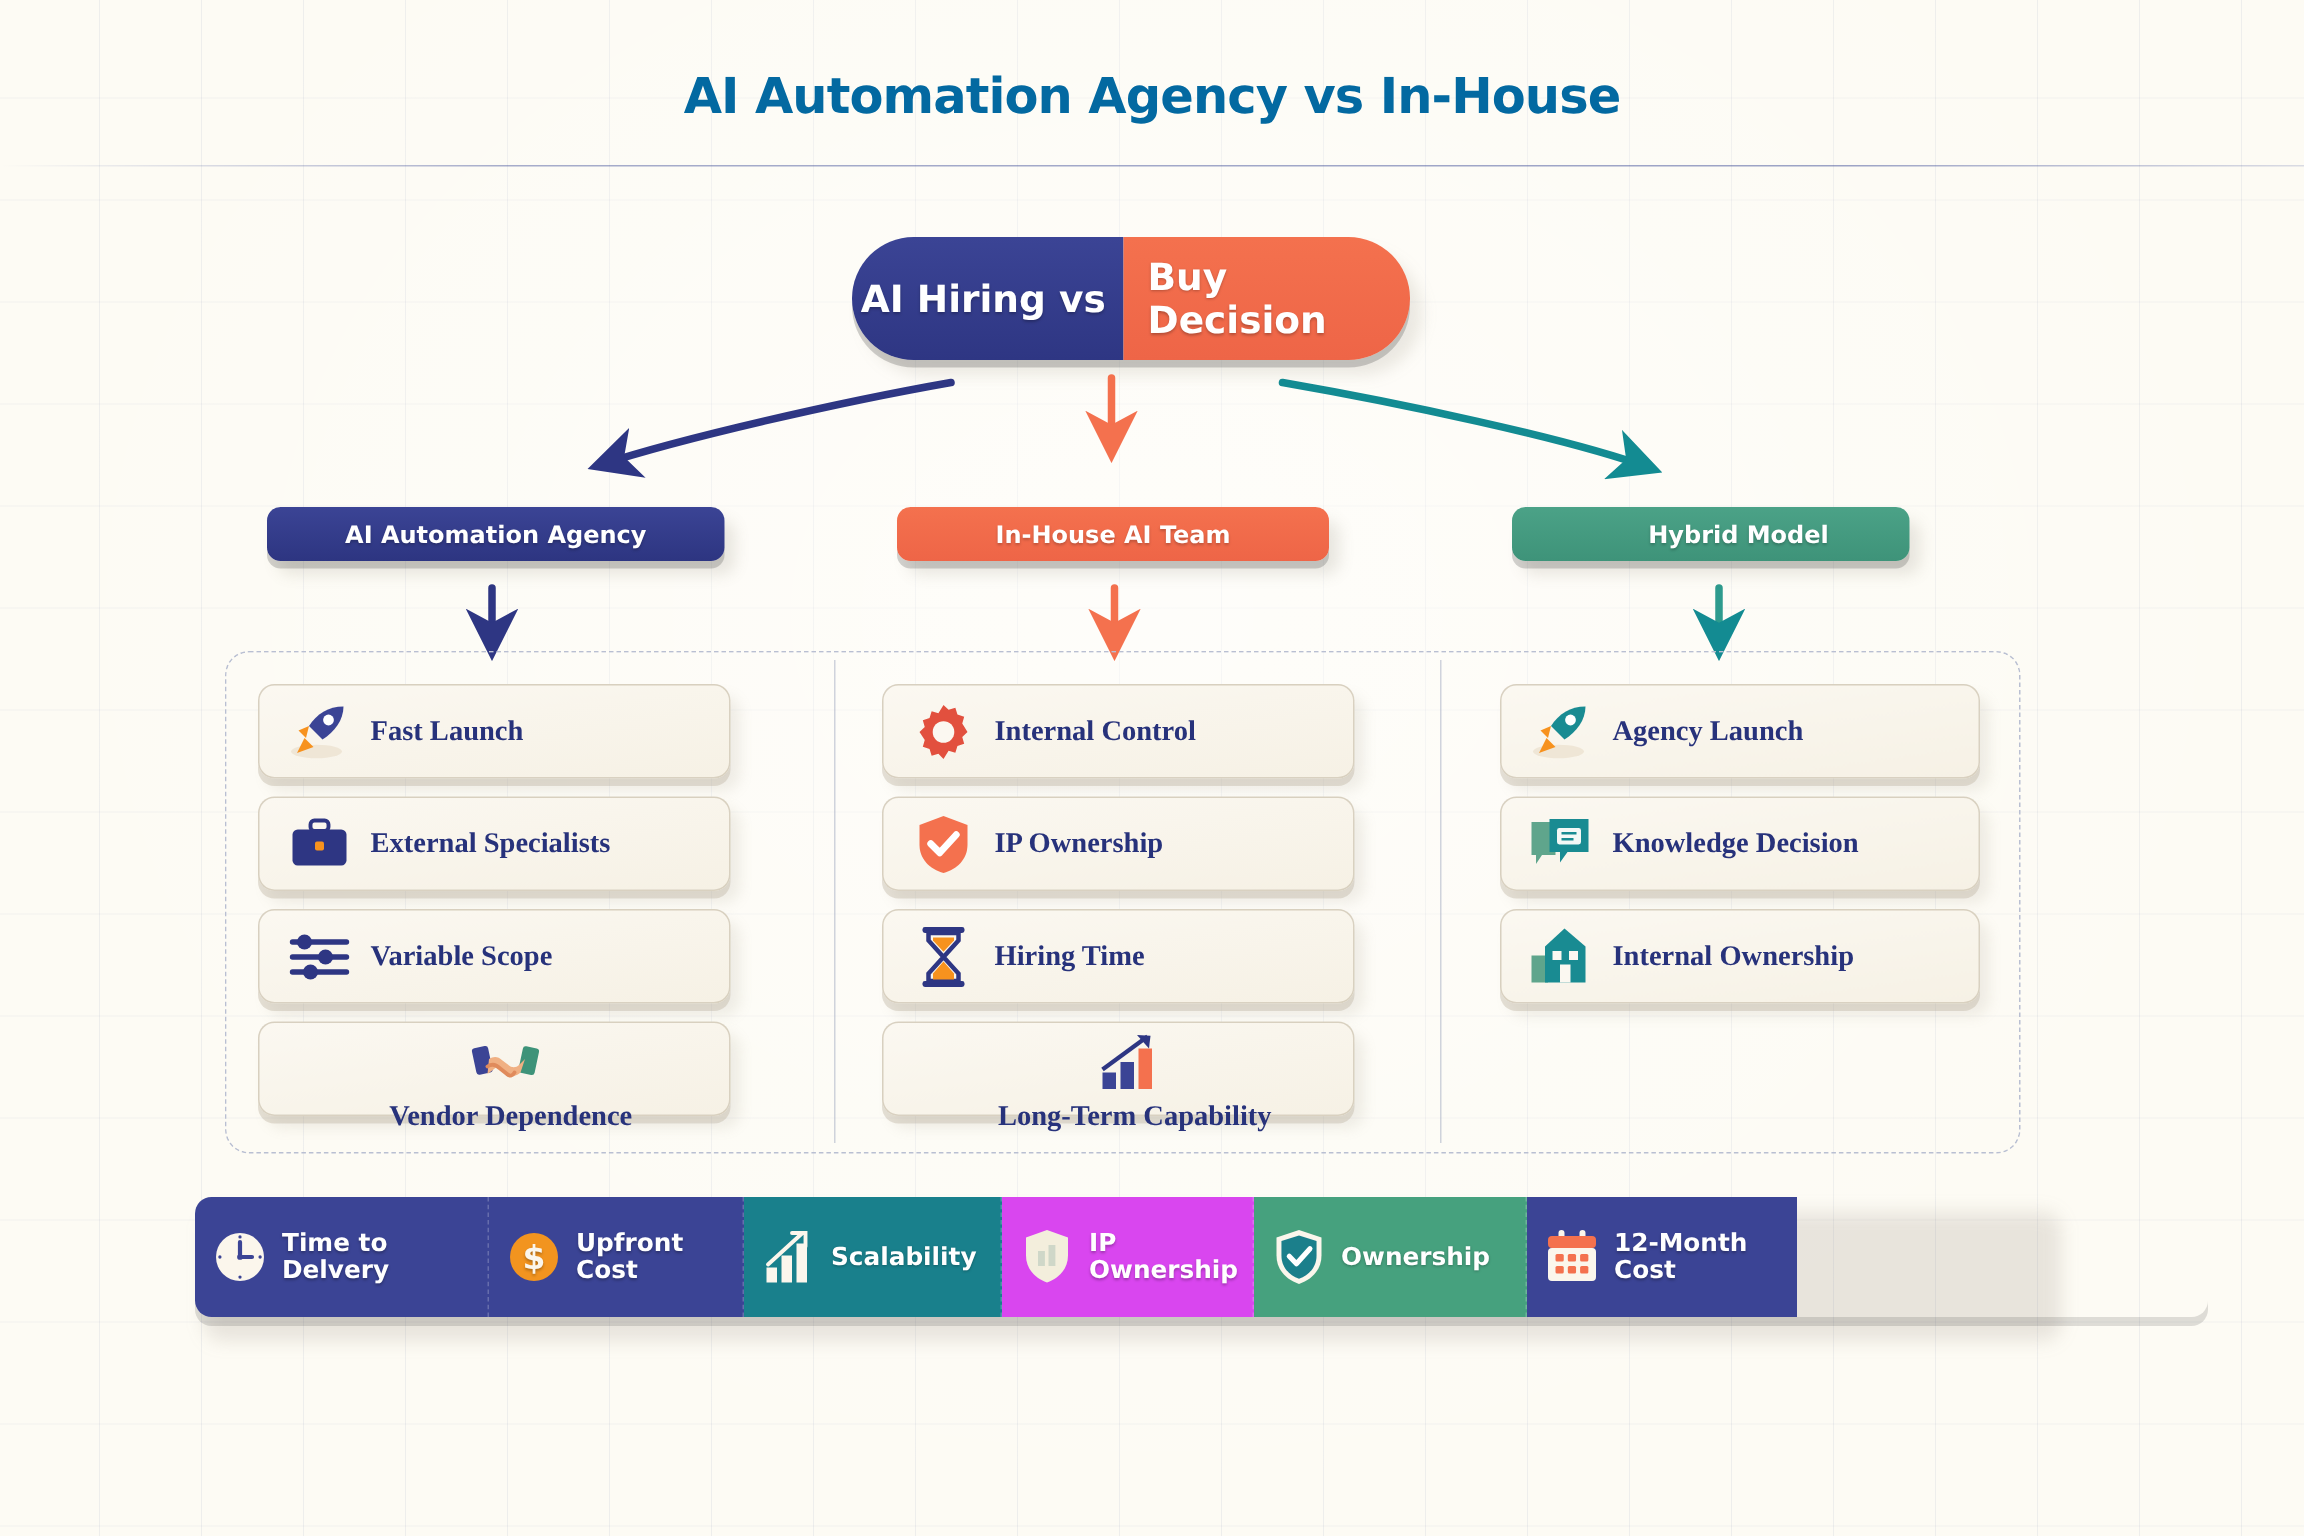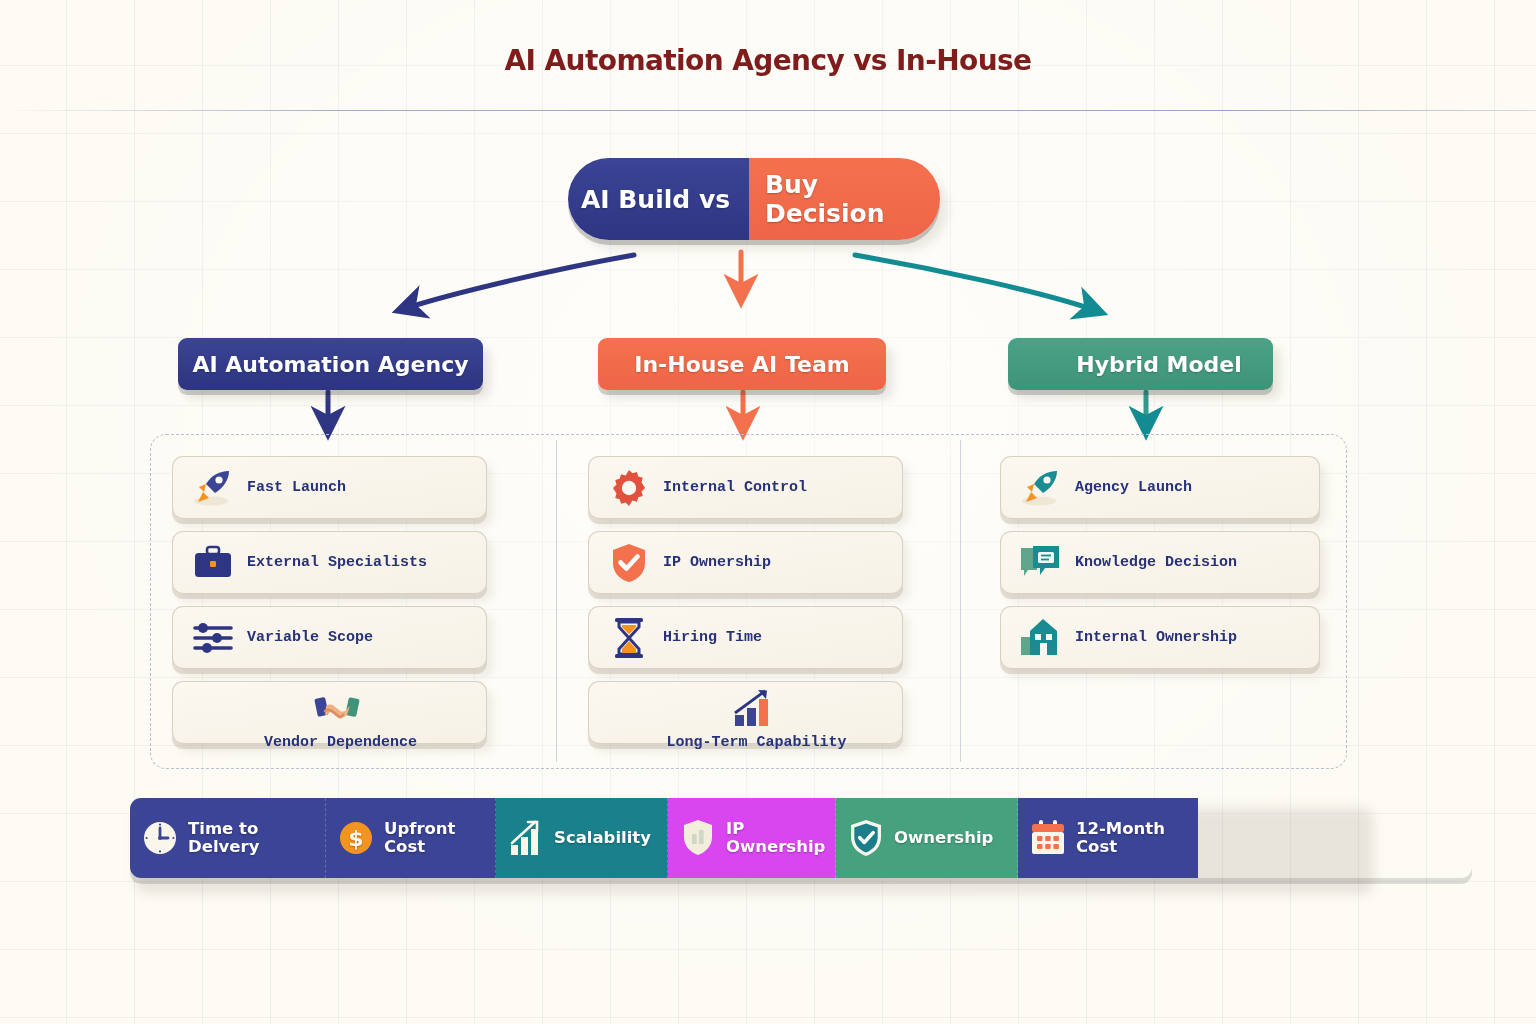--- a/index.html
+++ b/index.html
@@ -23,22 +23,22 @@
   #vignette{
     position:absolute; inset:0;
     background:radial-gradient(ellipse at 50% 40%, rgba(255,255,255,.55) 0%, rgba(253,248,238,0) 70%);
     pointer-events:none;
   }
 
   
   #title{
     position:absolute; top:44px; left:0; width:100%;
     text-align:center;
-    font-size:28px; font-weight:bold; letter-spacing:-.6px;
-    color:#7f1d1d;
+    font-size:33px; font-weight:bold; letter-spacing:-.6px;
+    color:#0369a1;
     font-family:"DejaVu Sans", sans-serif;
   }
   #title-rule{
     position:absolute; top:110px; left:0; width:100%; height:1px;
     background:linear-gradient(to right, rgba(60,75,150,0) 0%, rgba(60,75,150,.45) 22%, rgba(60,75,150,.5) 80%, rgba(60,75,150,.18) 100%);
   }
 
   
   #decision-wrap{
     position:absolute; left:568px; top:158px; width:372px; height:82px;
@@ -58,23 +58,23 @@
     text-shadow:0 1px 2px rgba(0,0,0,.25);
   }
   #decision .half.left{ background:linear-gradient(180deg,#3B4495 0%,#2E3683 100%); padding-right:6px; }
   #decision .half.right{ background:linear-gradient(180deg,#F4714E 0%,#EE6547 100%); padding-left:16px; }
 
   
   #arrows{ position:absolute; left:0; top:0; width:1536px; height:1024px; pointer-events:none; }
 
   
   .col-header{
-    position:absolute; height:52px; border-radius:9px;
+    position:absolute; height:36px; border-radius:9px;
     display:flex; align-items:center; justify-content:center;
-    color:#fff; font-weight:bold; font-size:22px;
+    color:#fff; font-weight:bold; font-size:16px;
     font-family:"DejaVu Sans", sans-serif;
     text-shadow:0 1px 2px rgba(0,0,0,.22);
     box-shadow:0 5px 0 rgba(0,0,0,.17), 7px 9px 10px rgba(120,110,95,.16);
   }
   #hdr-0{ left:178px; top:338px; width:305px; background:linear-gradient(180deg,#3B4495,#2D3581); }
   #hdr-1{ left:598px; top:338px; width:288px; background:linear-gradient(180deg,#F4714E,#EE6547); }
   #hdr-2{ left:1008px; top:338px; width:265px; background:linear-gradient(180deg,#4BA287,#3E9379);padding-left:37px; }
 
   
   #dashed{
@@ -91,22 +91,22 @@
   
   .card{
     position:absolute; height:63px; border-radius:11px;
     background:linear-gradient(172deg,#FBF8F1 0%,#F6F1E5 100%);
     border:1px solid rgba(205,196,178,.75);
     box-shadow:0 5px 0 rgba(186,176,158,.38), 6px 8px 9px rgba(150,140,120,.14);
     display:flex; align-items:center; padding-left:14px;
   }
   .card .ico{ width:52px; height:46px; flex:0 0 52px; display:flex; align-items:center; justify-content:center; }
   .card .lbl{
-    margin-left:8px; color:#27327B; font-weight:bold; font-size:15px;
-    font-family:Liberation Mono, monospace; white-space:nowrap;
+    margin-left:8px; color:#27327B; font-weight:bold; font-size:19px;
+    font-family:Liberation Serif, serif; white-space:nowrap;
   }
   .col-a .card{ left:172px; width:315px; }
   .col-b .card{ left:588px; width:315px; }
   .col-c .card{ left:1000px; width:320px; }
   .r0{ top:456px; } .r1{ top:531px; } .r2{ top:606px; } .r3{ top:681px;flex-direction:column; }
 
   
   #metric-shadow{
     position:absolute; left:136px; top:808px; width:1238px; height:86px;
     border-radius:12px; background:rgba(125,115,98,.16); filter:blur(6px);
@@ -132,21 +132,21 @@
 
 <div id="grid"></div>
 <div id="vignette"></div>
 
 <div id="title">AI Automation Agency vs In-House</div>
 <div id="title-rule"></div>
 
 <div id="decision-wrap">
   <div id="decision-shadow"></div>
   <div id="decision">
-    <div class="half left">AI Build vs</div>
+    <div class="half left">AI Hiring vs</div>
     <div class="half right">Buy Decision</div>
   </div>
 </div>
 
 <svg id="arrows" viewBox="0 0 1536 1024">
   <defs>
     <marker id="ah-navy" viewBox="0 0 12 12" refX="9" refY="6" markerWidth="7" markerHeight="7" orient="auto">
       <path d="M0 0 L12 6 L0 12 L3.2 6 Z" fill="#2E3683"></path>
     </marker>
     <marker id="ah-coral" viewBox="0 0 12 12" refX="9" refY="6" markerWidth="7" markerHeight="7" orient="auto">

